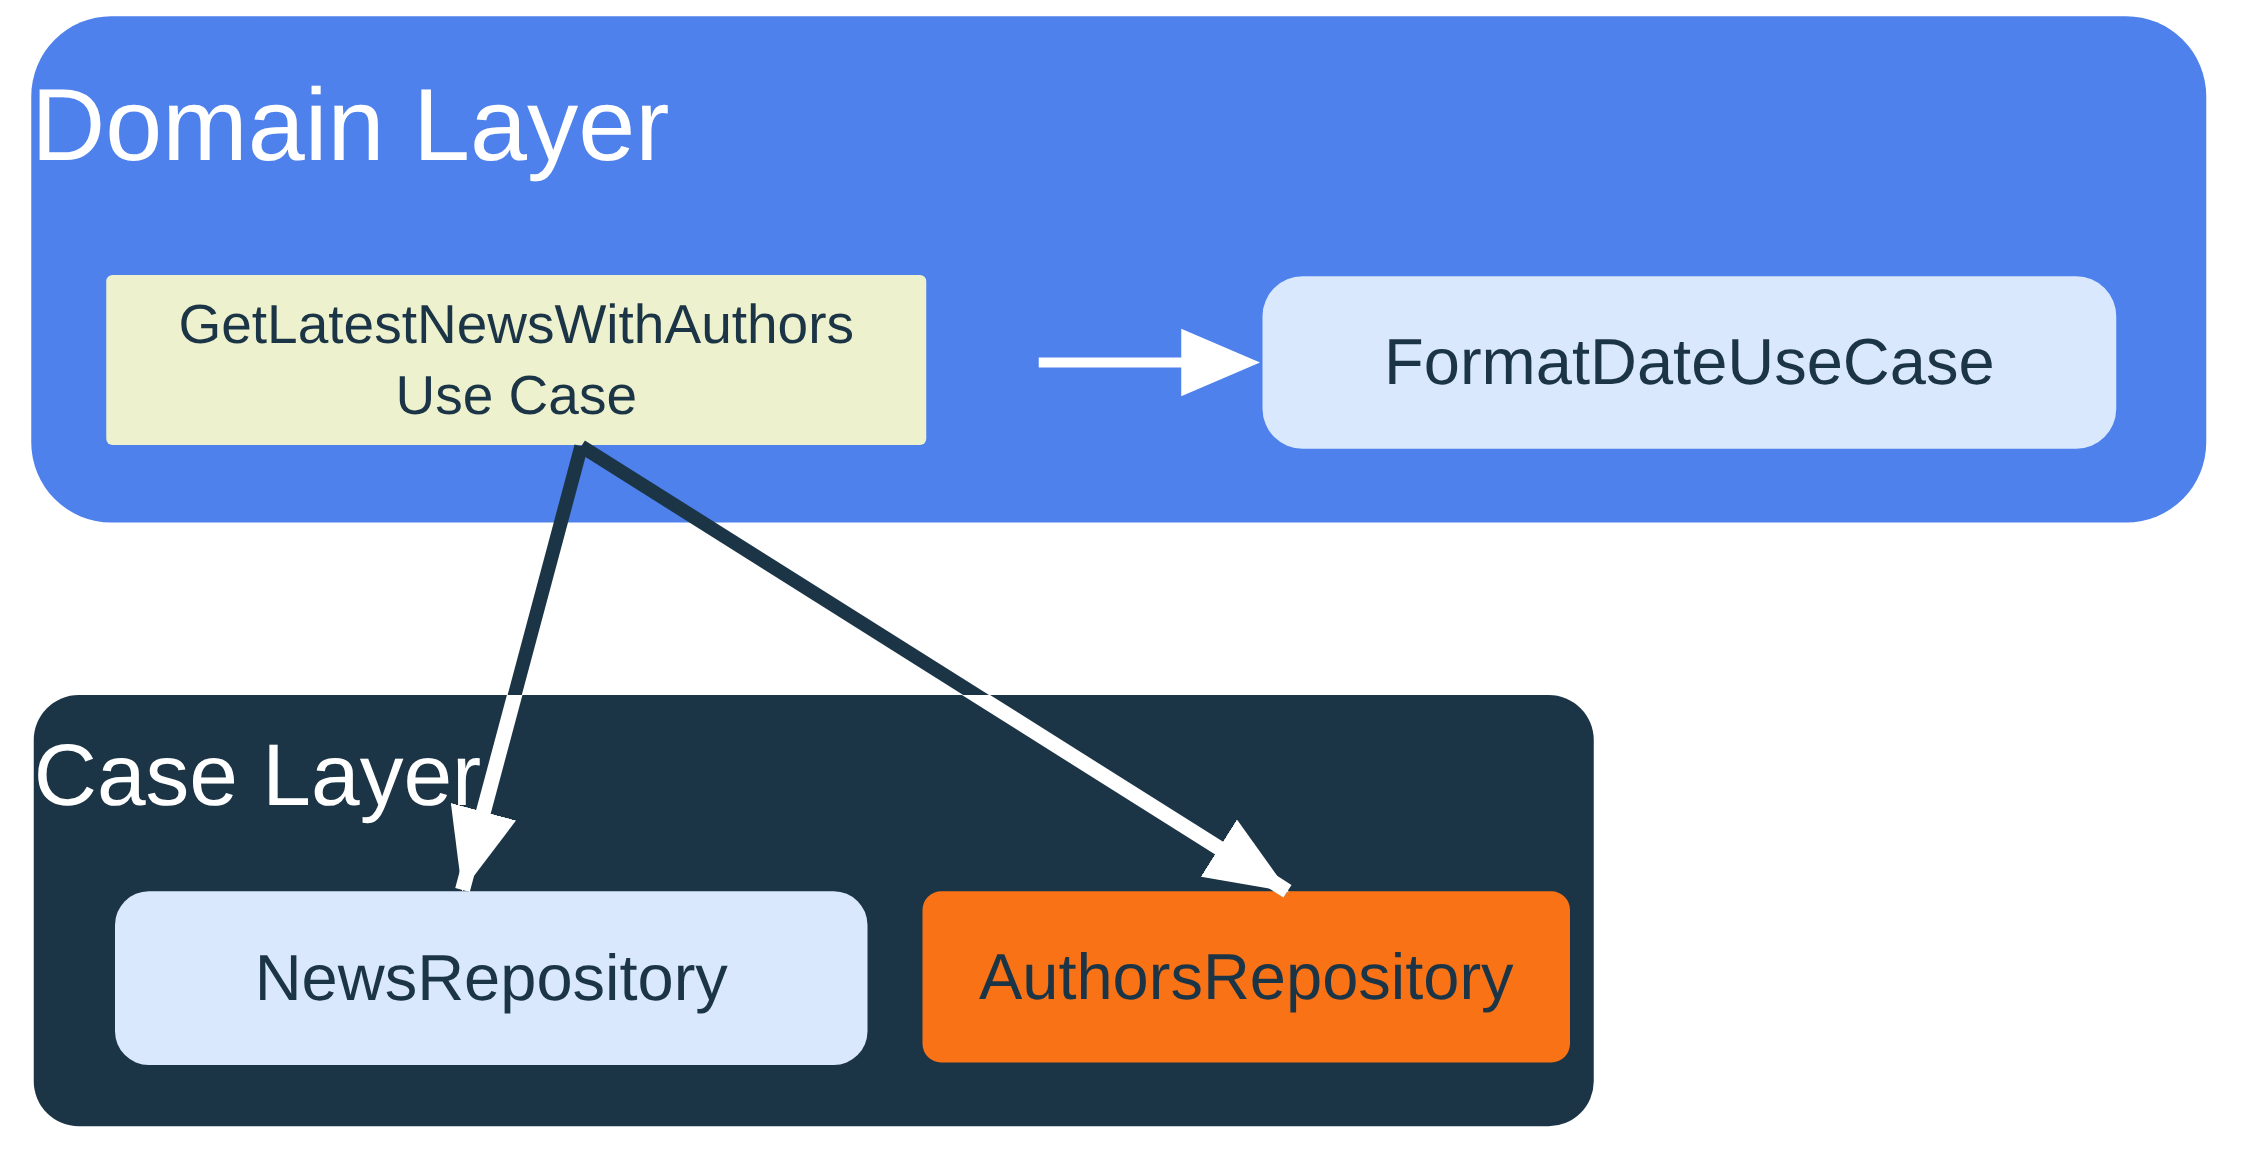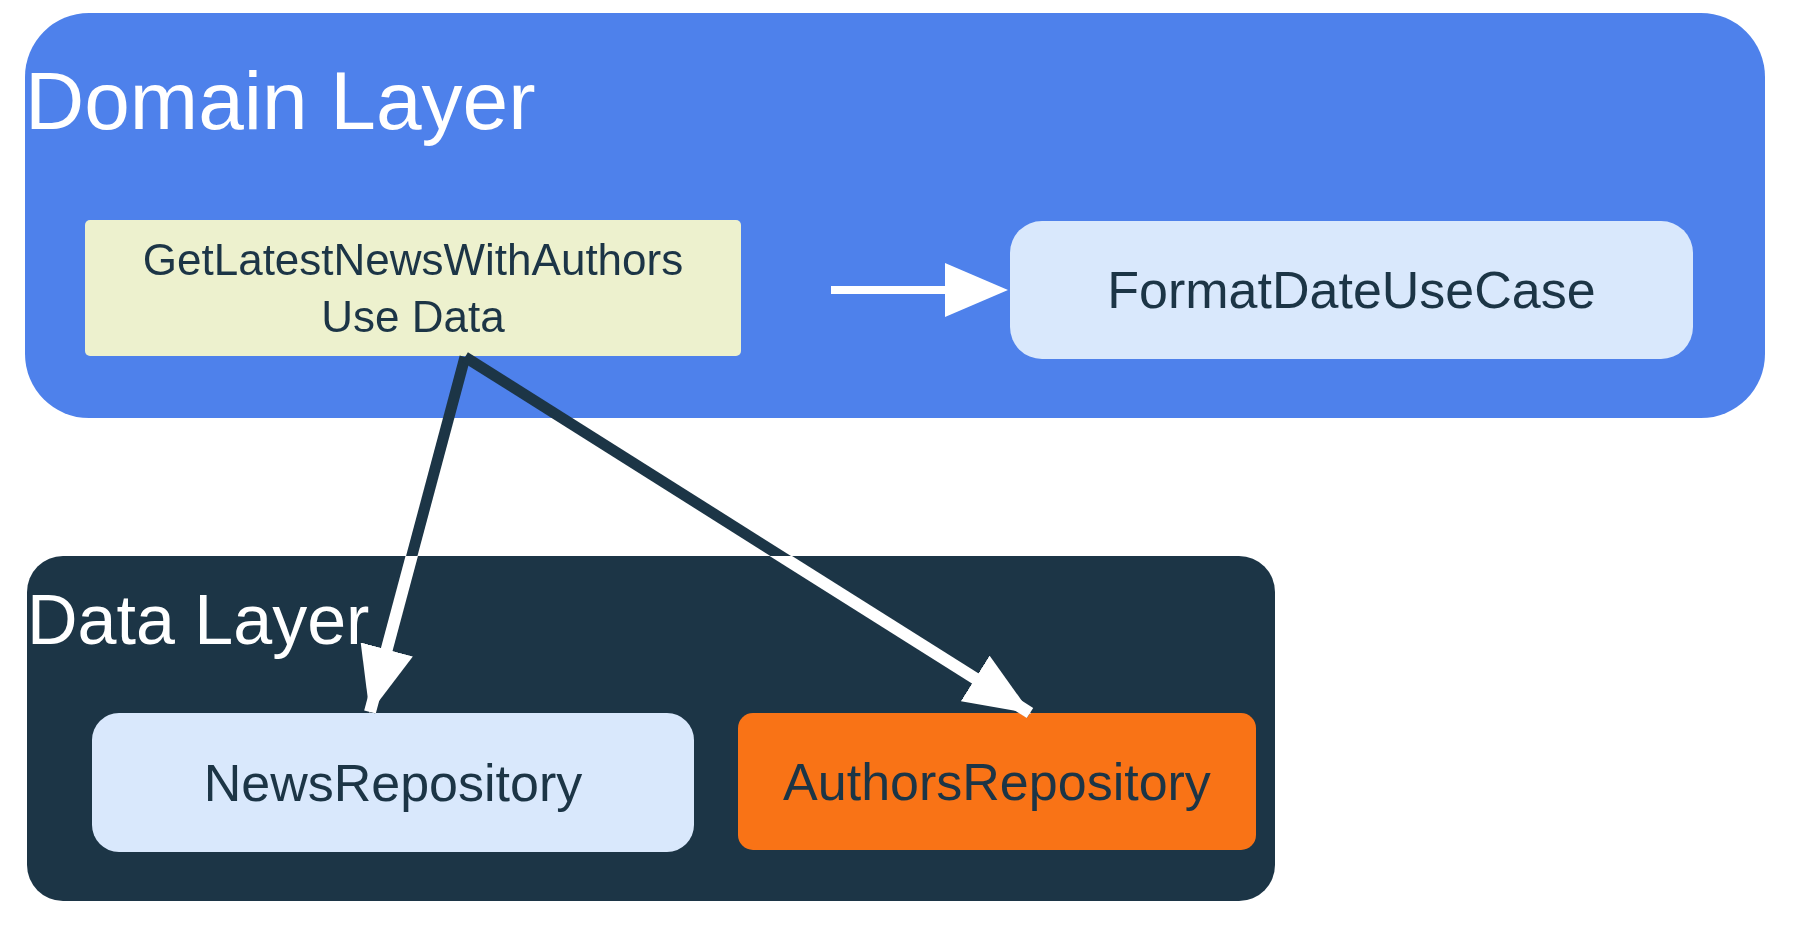--- a/index.html
+++ b/index.html
@@ -29,26 +29,26 @@
 </style>
 </head>
 <body>
 
 <div class="canvas">
 
   <div class="layer-box domain-box"></div>
   <div class="layer-title domain-title">Domain Layer</div>
 
   <div class="layer-box data-box"></div>
-  <div class="layer-title data-title">Data Layer</div>
+  <div class="layer-title data-title">Case Layer</div>
 
   <div class="node node-usecase">
     <span>
       <span>GetLatestNewsWithAuthors</span><br>
-      <span>Use Data</span>
+      <span>Use Case</span>
     </span>
   </div>
 
   <div class="node node-formatdate">
     <span>FormatDateUseCase</span>
   </div>
 
   <div class="node node-news">
     <span>NewsRepository</span>
   </div>

